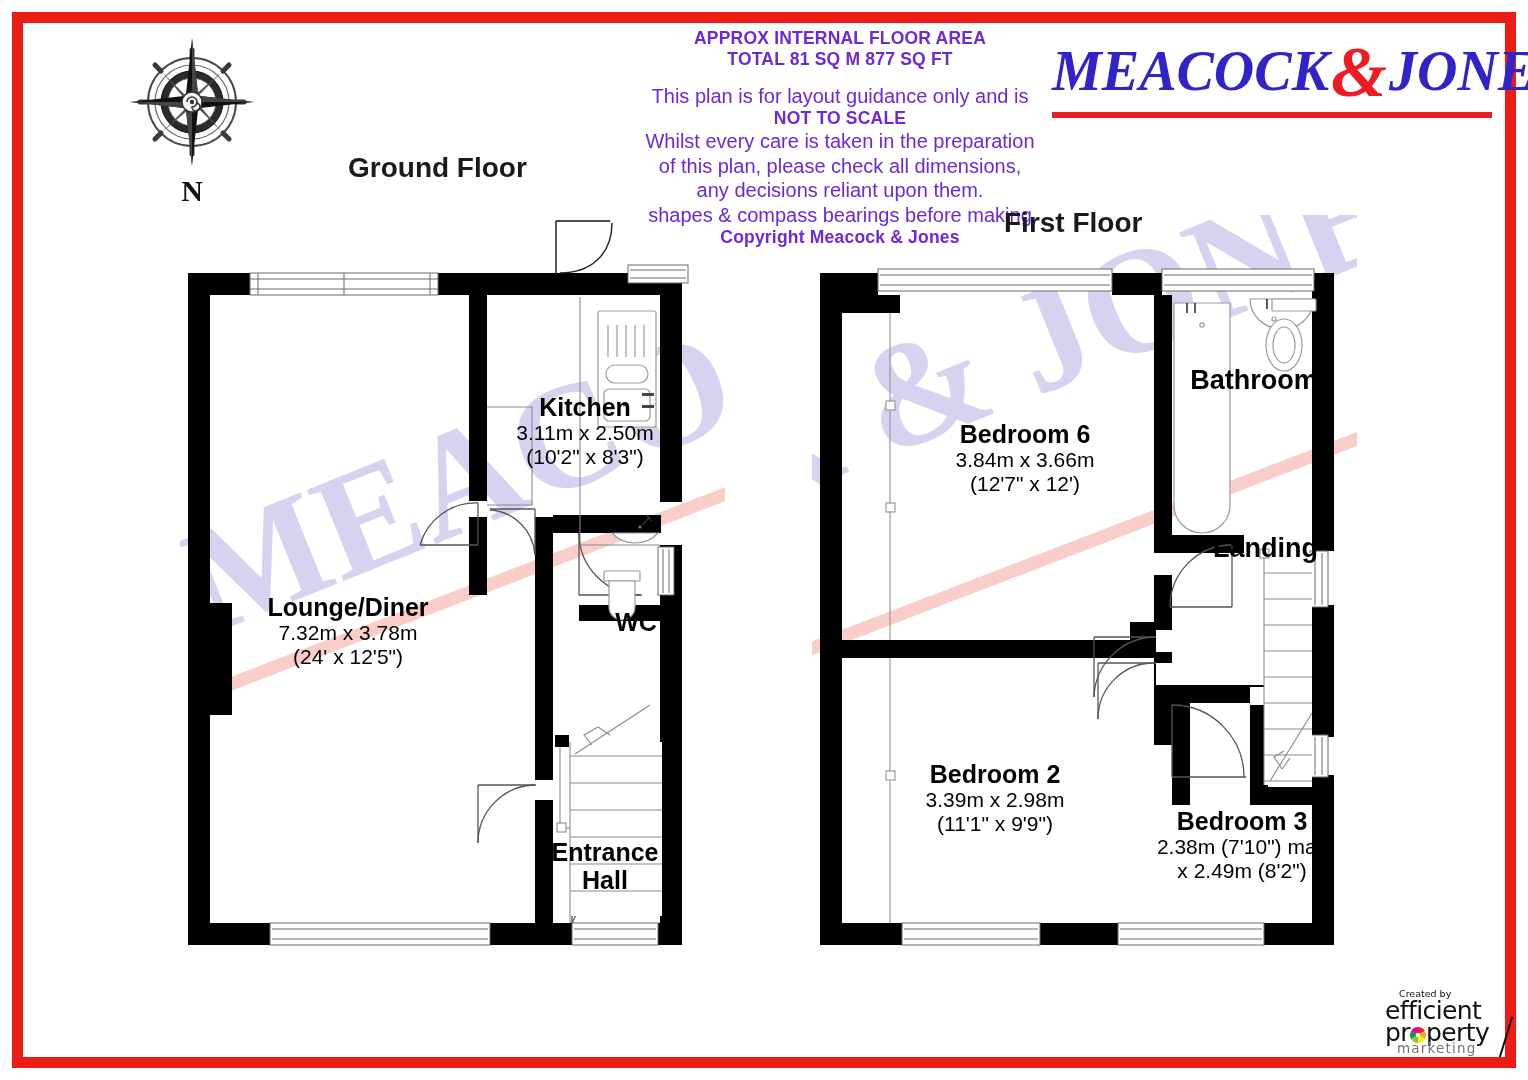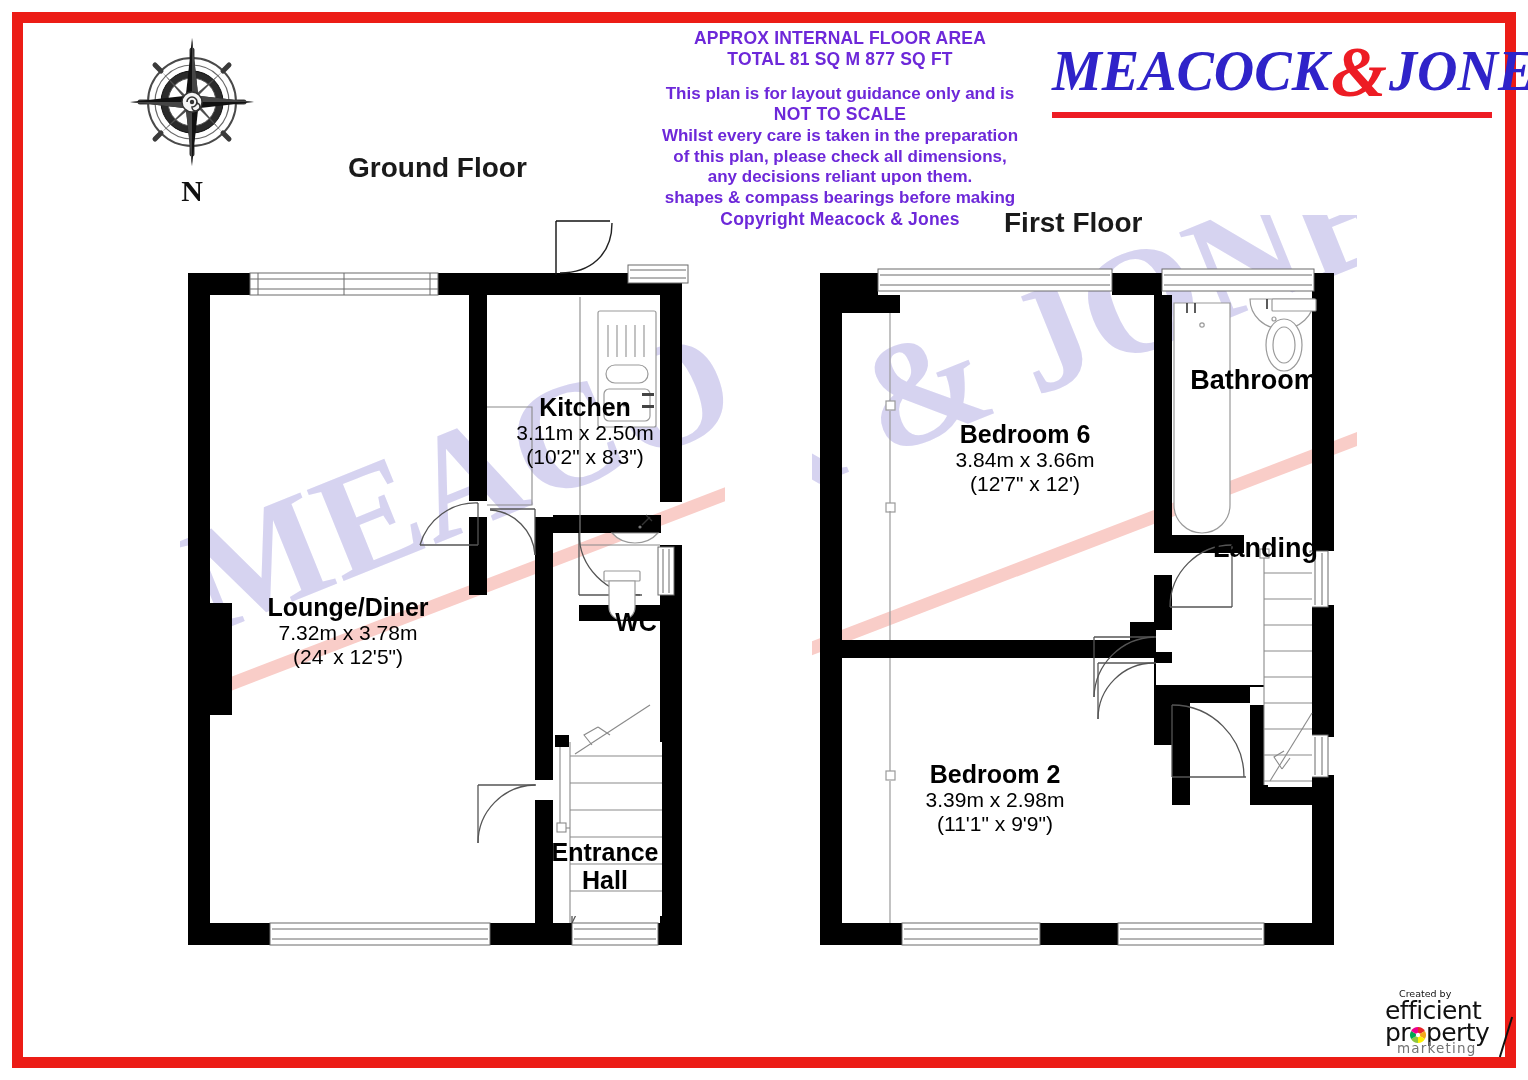--- a/index.html
+++ b/index.html
@@ -42,22 +42,22 @@
     text-align: center;
     color: #6d28d9;
     line-height: 1.22;
   }
   .header-text .ht-bold {
     font-weight: bold;
     font-size: 17.5px;
     letter-spacing: .2px;
   }
   .header-text .ht-norm {
-    font-weight: bold;
-    font-size: 17px;
+    font-weight: normal;
+    font-size: 20px;
   }
   .header-text .ht-gap { height: 13px; }
 
   .logo {
     position: absolute;
     left: 1052px;
     top: 36px;
     width: 446px;
     text-align: center;
   }
@@ -646,20 +646,25 @@
     <div class="room-label small" style="left:366px; top:318px; width:140px;text-align:right;">
       <div class="rl-name">Landing</div>
     </div>
 
     <div class="room-label" style="left:68px; top:545px; width:230px;">
       <div class="rl-name">Bedroom 2</div>
       <div class="rl-dims">3.39m x 2.98m</div>
       <div class="rl-dims">(11'1" x 9'9")</div>
     </div>
 
+    <div class="room-label" style="left:320px; top:592px; width:220px;">
+      <div class="rl-name">Bedroom 3</div>
+      <div class="rl-dims">2.38m (7'10") max</div>
+      <div class="rl-dims">x 2.49m (8'2")</div>
+    </div>
   </div>
 
   <div class="epm">
     <div class="epm-created">Created by</div>
     <div class="epm-logo">
       <div class="epm-line1">efficient</div>
       <div class="epm-line2"><span>pr</span><span class="pinwheel"><svg width="18" height="18" viewBox="0 0 18 18">
               <g transform="translate(9,9)">
                 <path d="M0,0 L0,-8 A8,8 0 0,1 6.9,-4 Z" fill="#e8262a"></path>
                 <path d="M0,0 L6.9,-4 A8,8 0 0,1 6.9,4 Z" fill="#f5a81c"></path>

